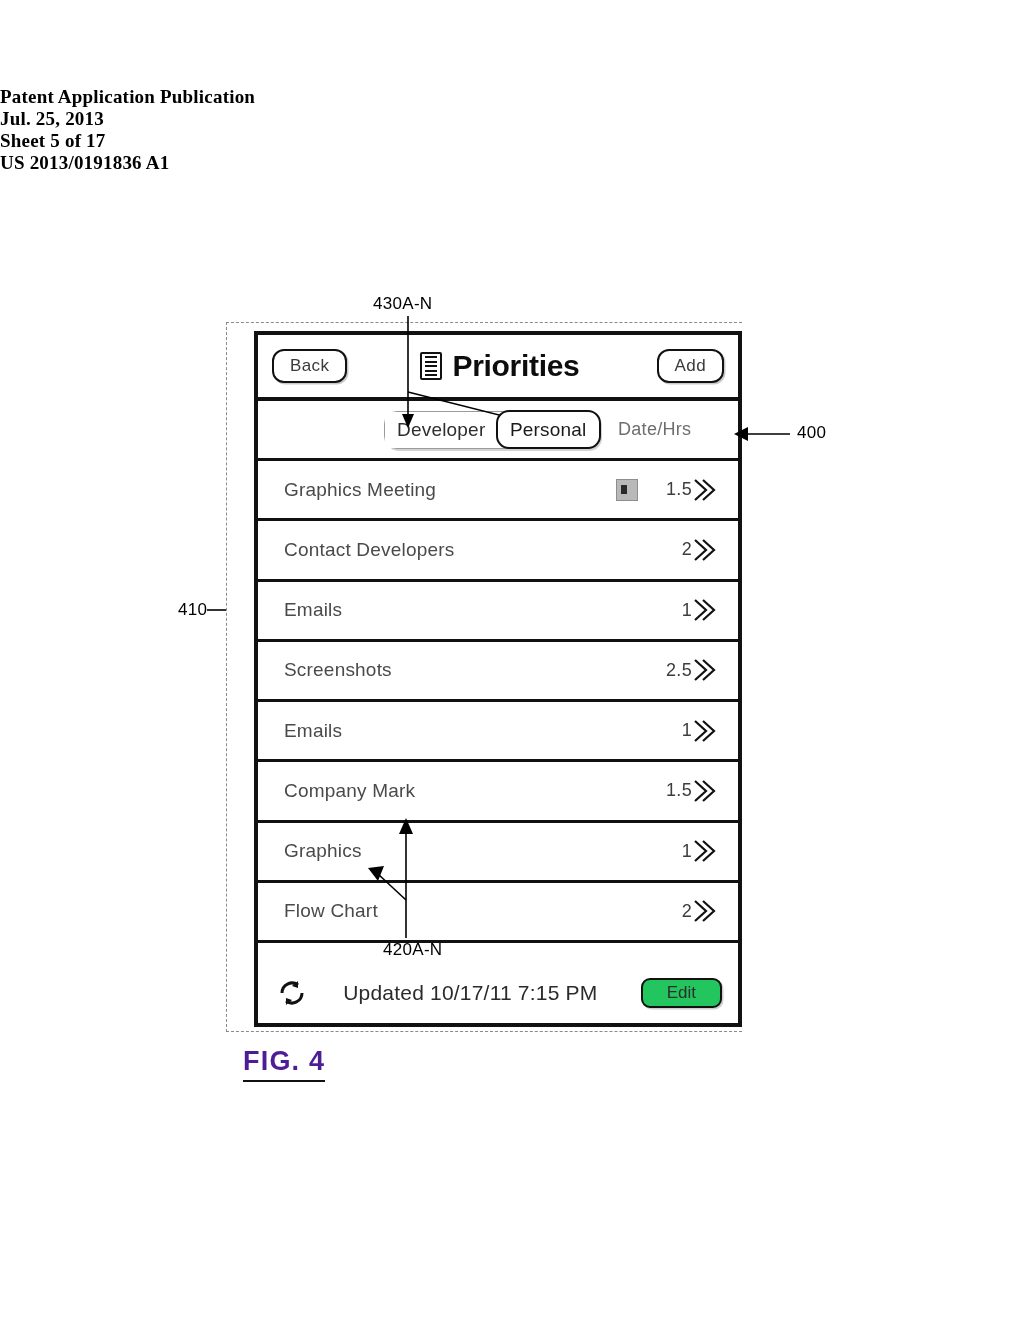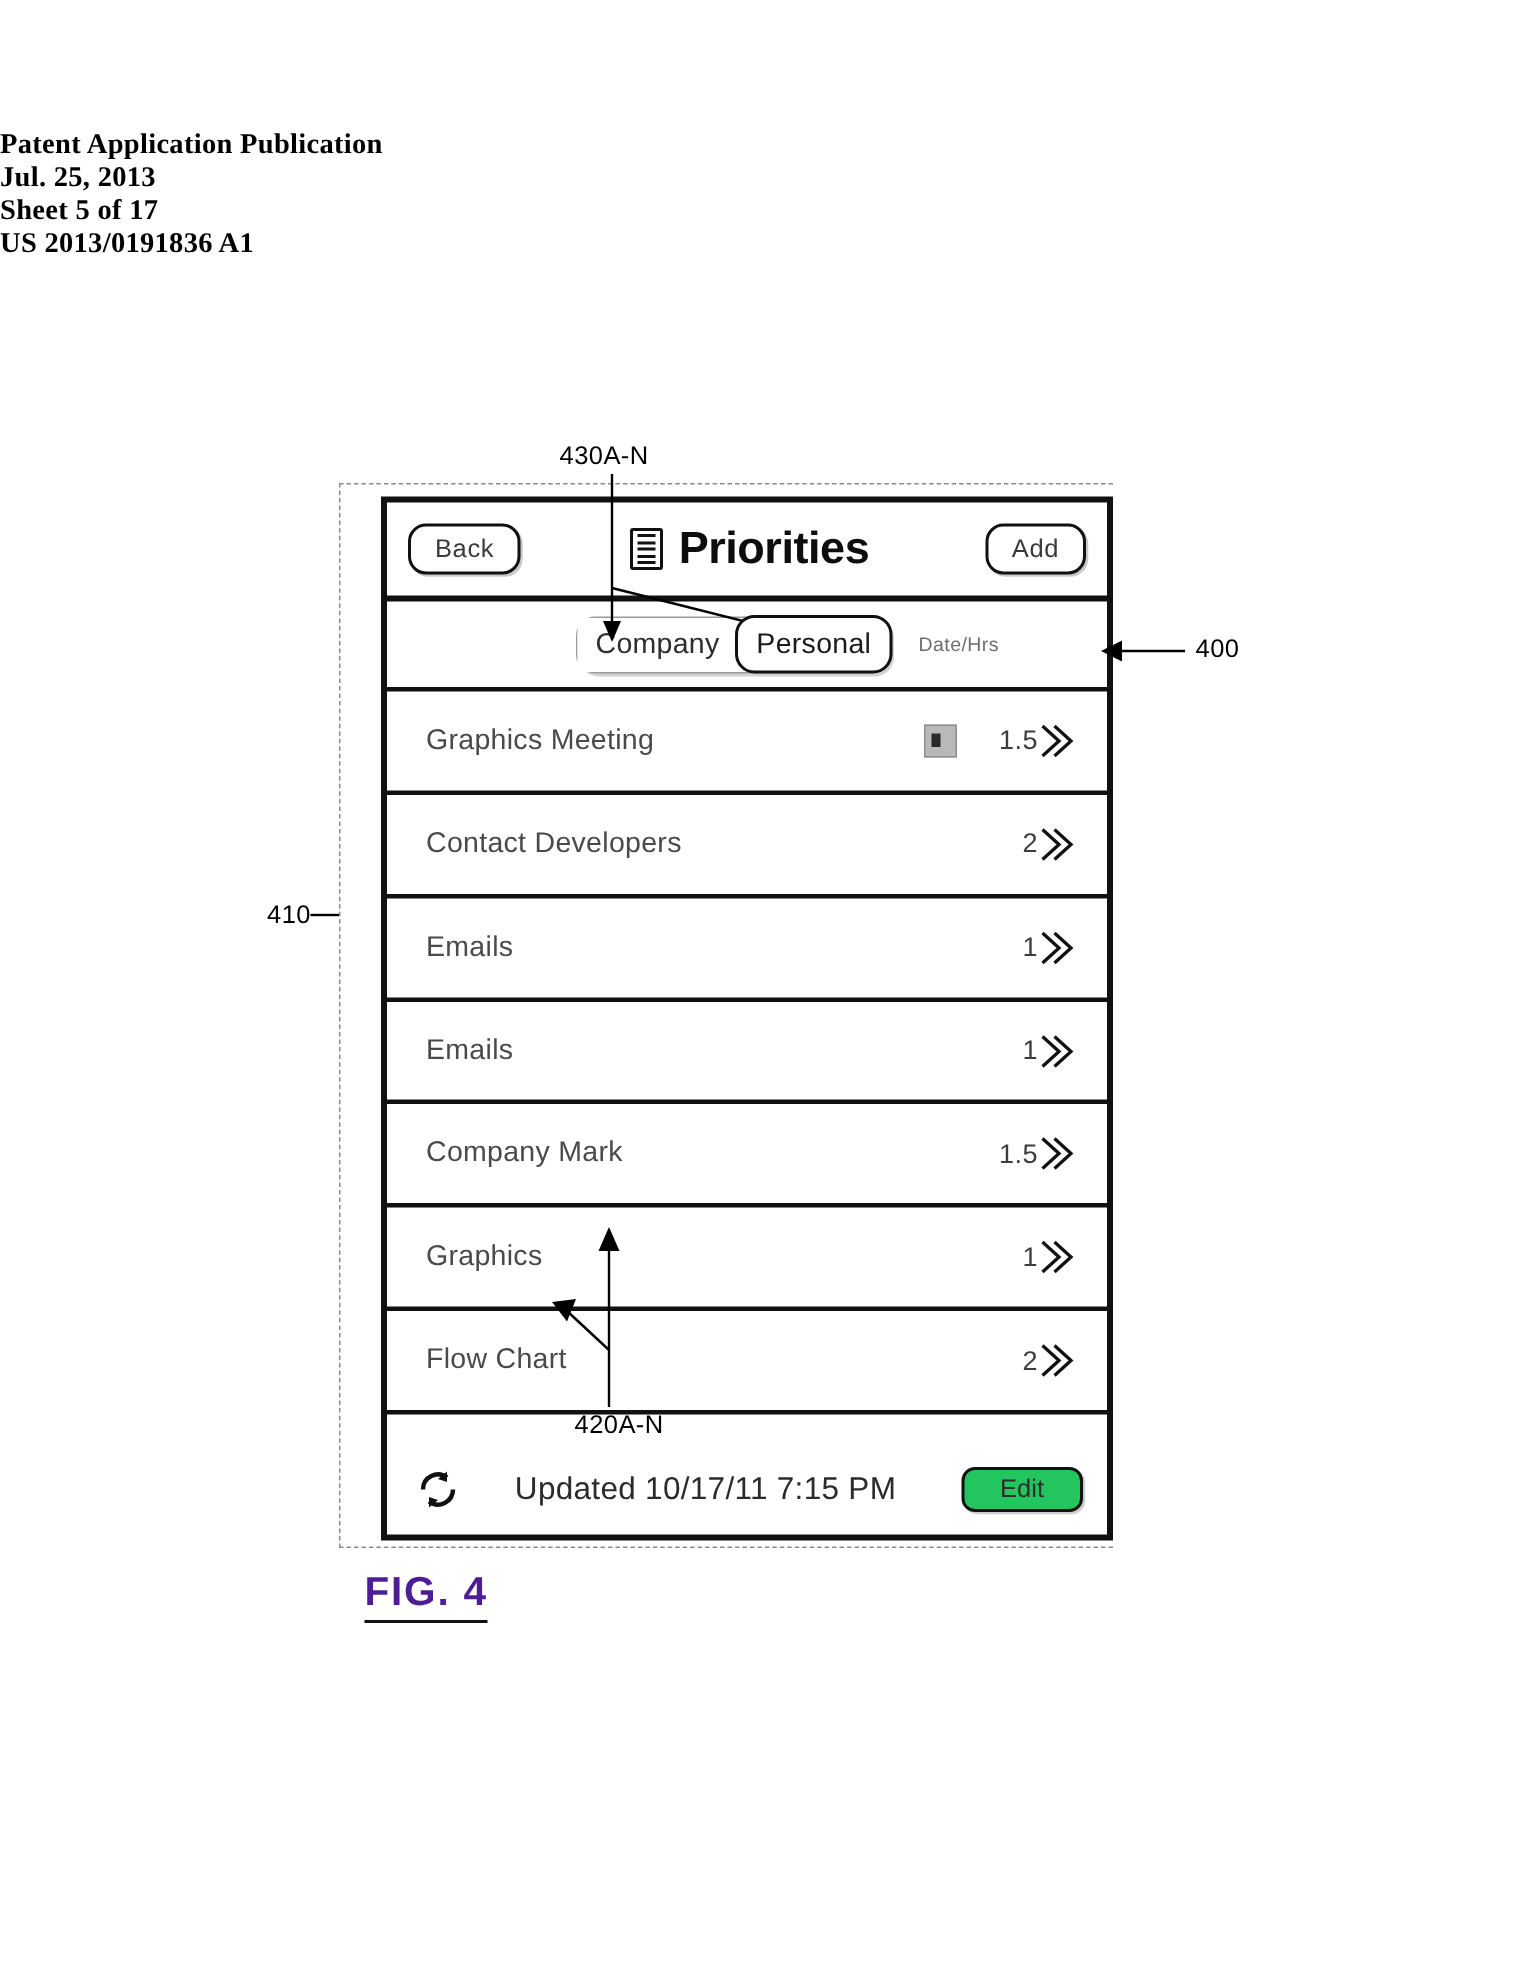--- a/index.html
+++ b/index.html
@@ -153,21 +153,21 @@
   }
   .seg-item.selected {
     border: 2.5px solid #111;
     border-radius: 13px;
     margin: -1.5px;
     color: #1a1a1a;
     position: relative;
     z-index: 2;
   }
   .col-header {
-    font-size: 13px;
+    font-size: 18px;
     color: #6e6e6e;
     margin-left: 18px;
     letter-spacing: 0.3px;
   }
 
   
   .list {
     flex: 1;
     display: flex;
     flex-direction: column;
@@ -314,21 +314,21 @@
           <i></i>
           <i></i>
       </span>
       <span class="nav-title">Priorities</span>
     </div>
     <div class="pill-btn">Add</div>
   </div>
 
   <div class="filterbar">
     <div class="segmented">
-      <div class="seg-item">Company</div>
+      <div class="seg-item">Developer</div>
       <div class="seg-item selected">Personal</div>
     </div>
     <div class="col-header">Date/Hrs</div>
   </div>
 
   <div class="list">
 
     <div class="row">
       <span class="row-title">Graphics Meeting</span>
       <span class="row-badge"></span>
@@ -350,20 +350,28 @@
 
     <div class="row">
       <span class="row-title">Emails</span>
       <span class="row-hours">1</span>
       <svg class="chev" viewBox="0 0 24 26">
         <path d="M3 3 L14 13 L3 23" fill="none" stroke="#111" stroke-width="2.2"></path>
         <path d="M11 3 L22 13 L11 23" fill="none" stroke="#111" stroke-width="2.2"></path>
       </svg>
     </div>
 
+    <div class="row">
+      <span class="row-title">Screenshots</span>
+      <span class="row-hours">2.5</span>
+      <svg class="chev" viewBox="0 0 24 26">
+        <path d="M3 3 L14 13 L3 23" fill="none" stroke="#111" stroke-width="2.2"></path>
+        <path d="M11 3 L22 13 L11 23" fill="none" stroke="#111" stroke-width="2.2"></path>
+      </svg>
+    </div>
 
     <div class="row">
       <span class="row-title">Emails</span>
       <span class="row-hours">1</span>
       <svg class="chev" viewBox="0 0 24 26">
         <path d="M3 3 L14 13 L3 23" fill="none" stroke="#111" stroke-width="2.2"></path>
         <path d="M11 3 L22 13 L11 23" fill="none" stroke="#111" stroke-width="2.2"></path>
       </svg>
     </div>
 

